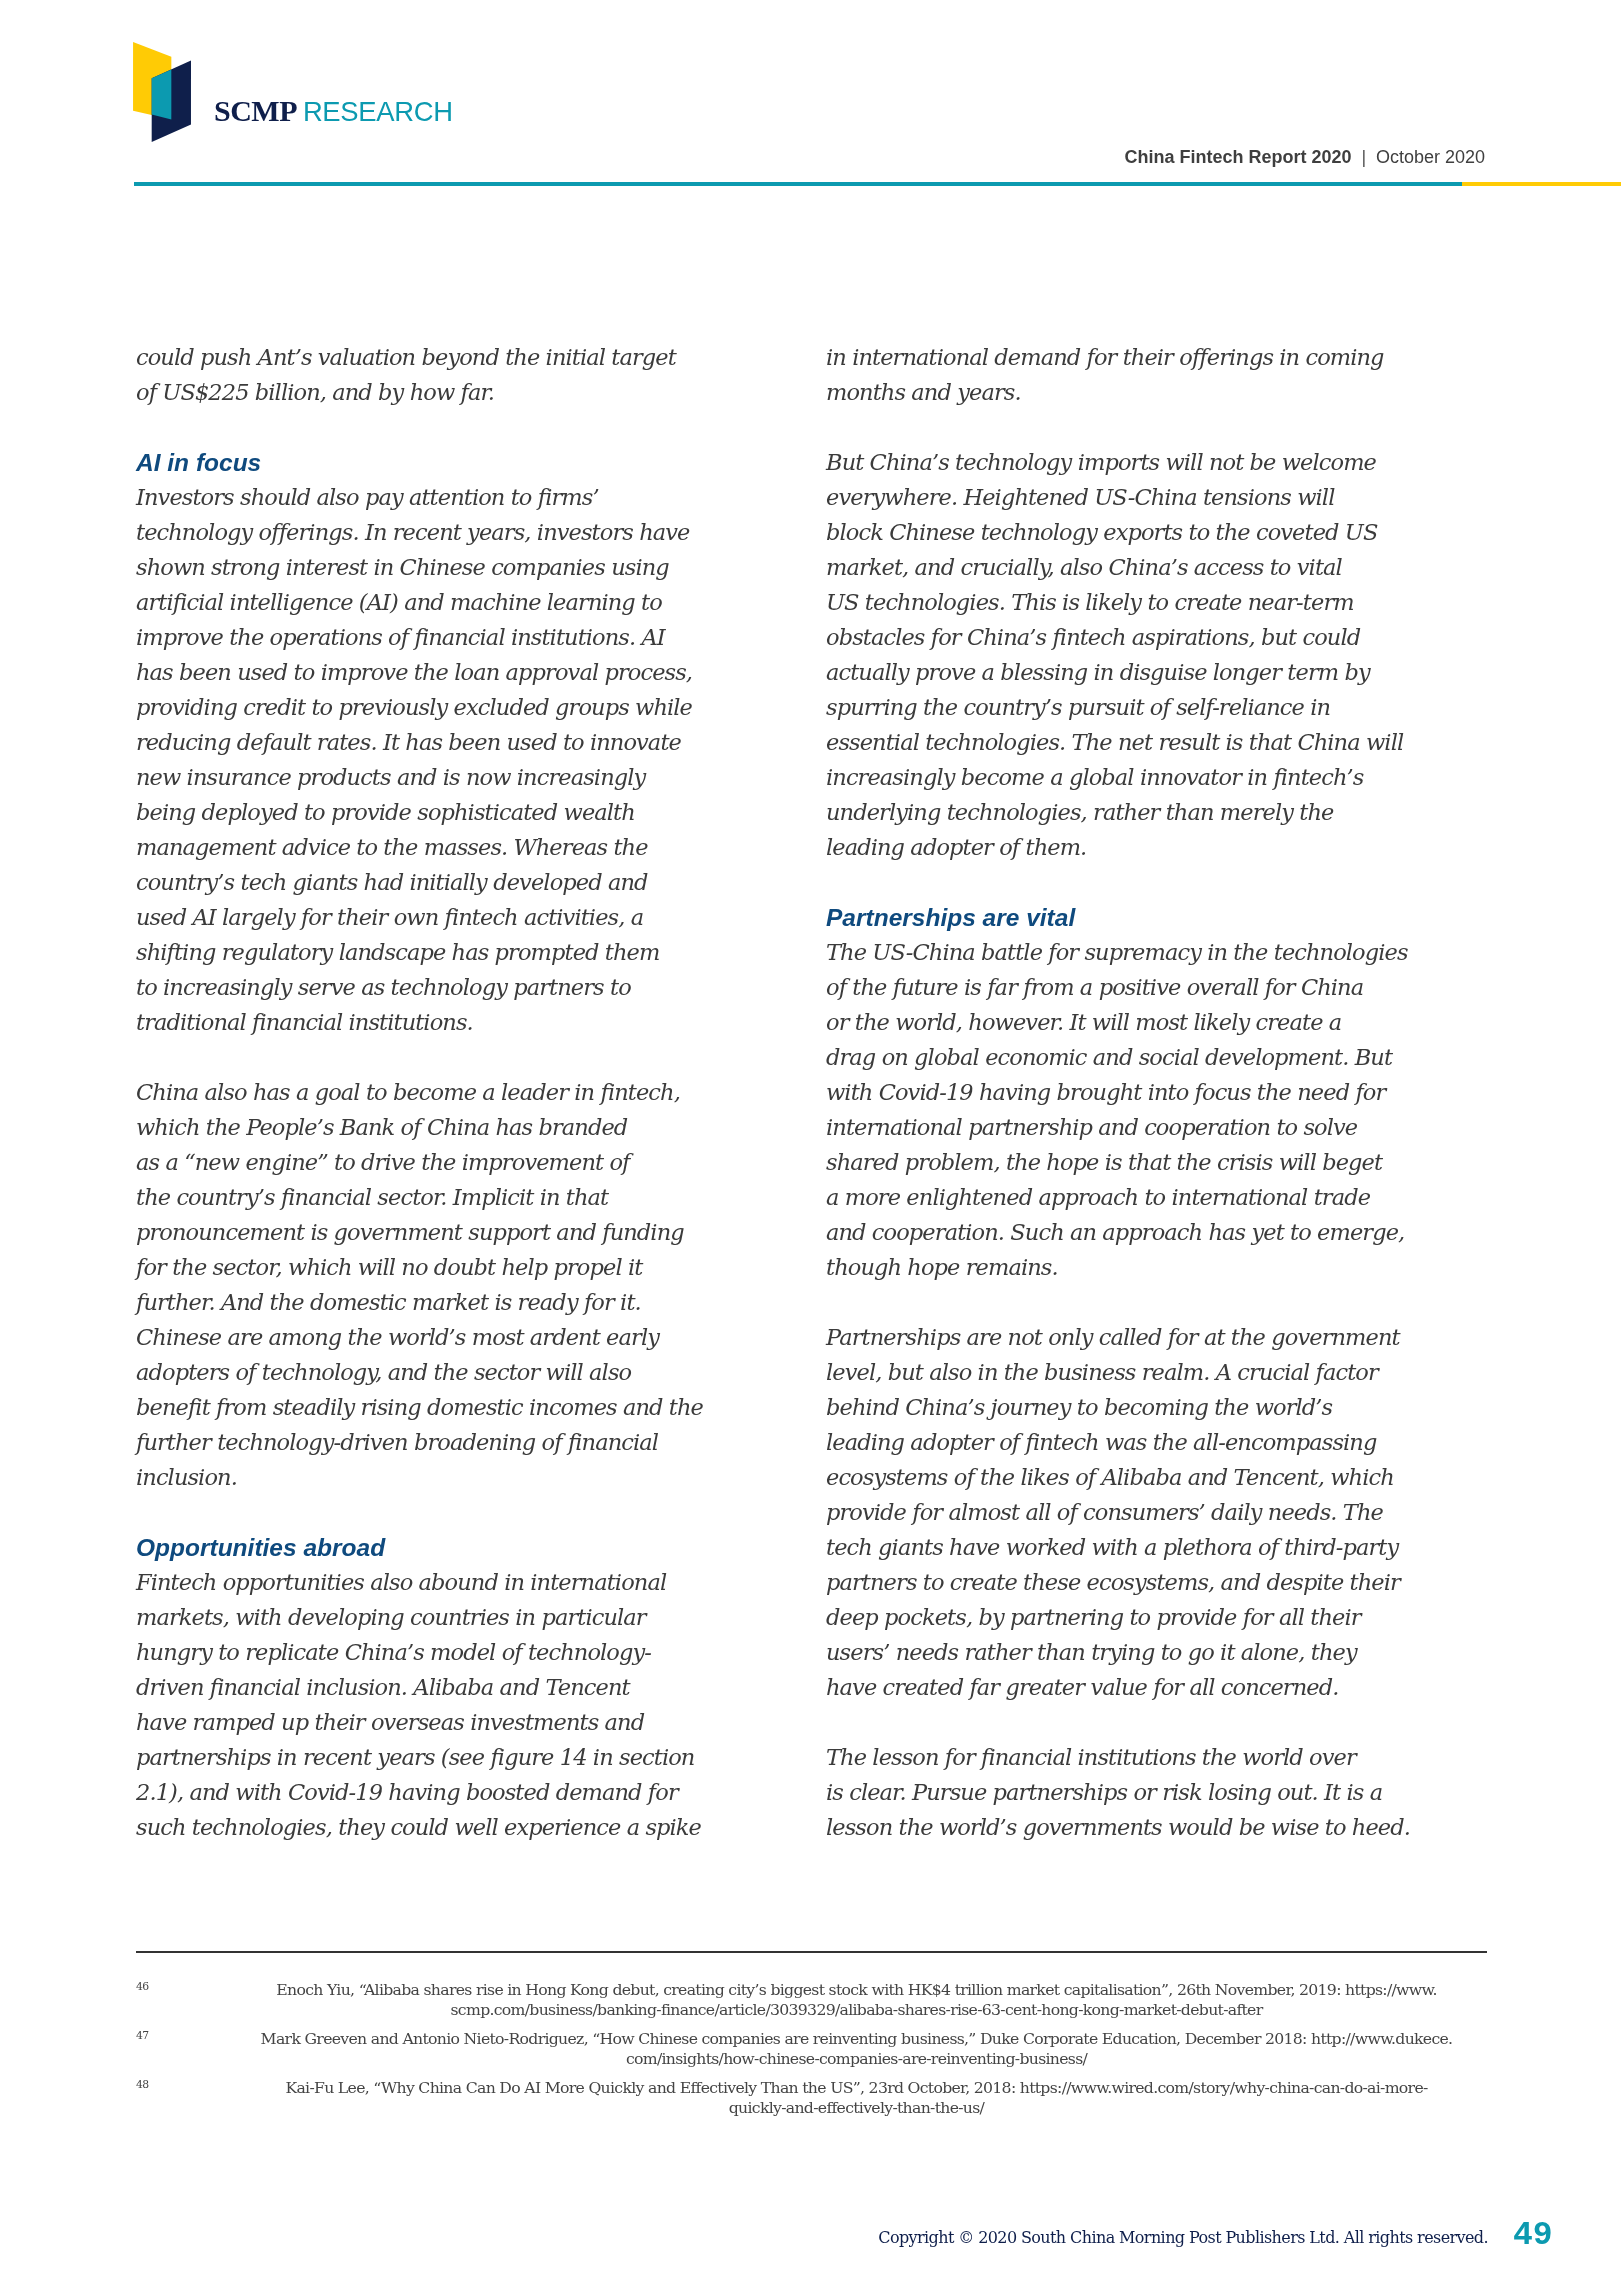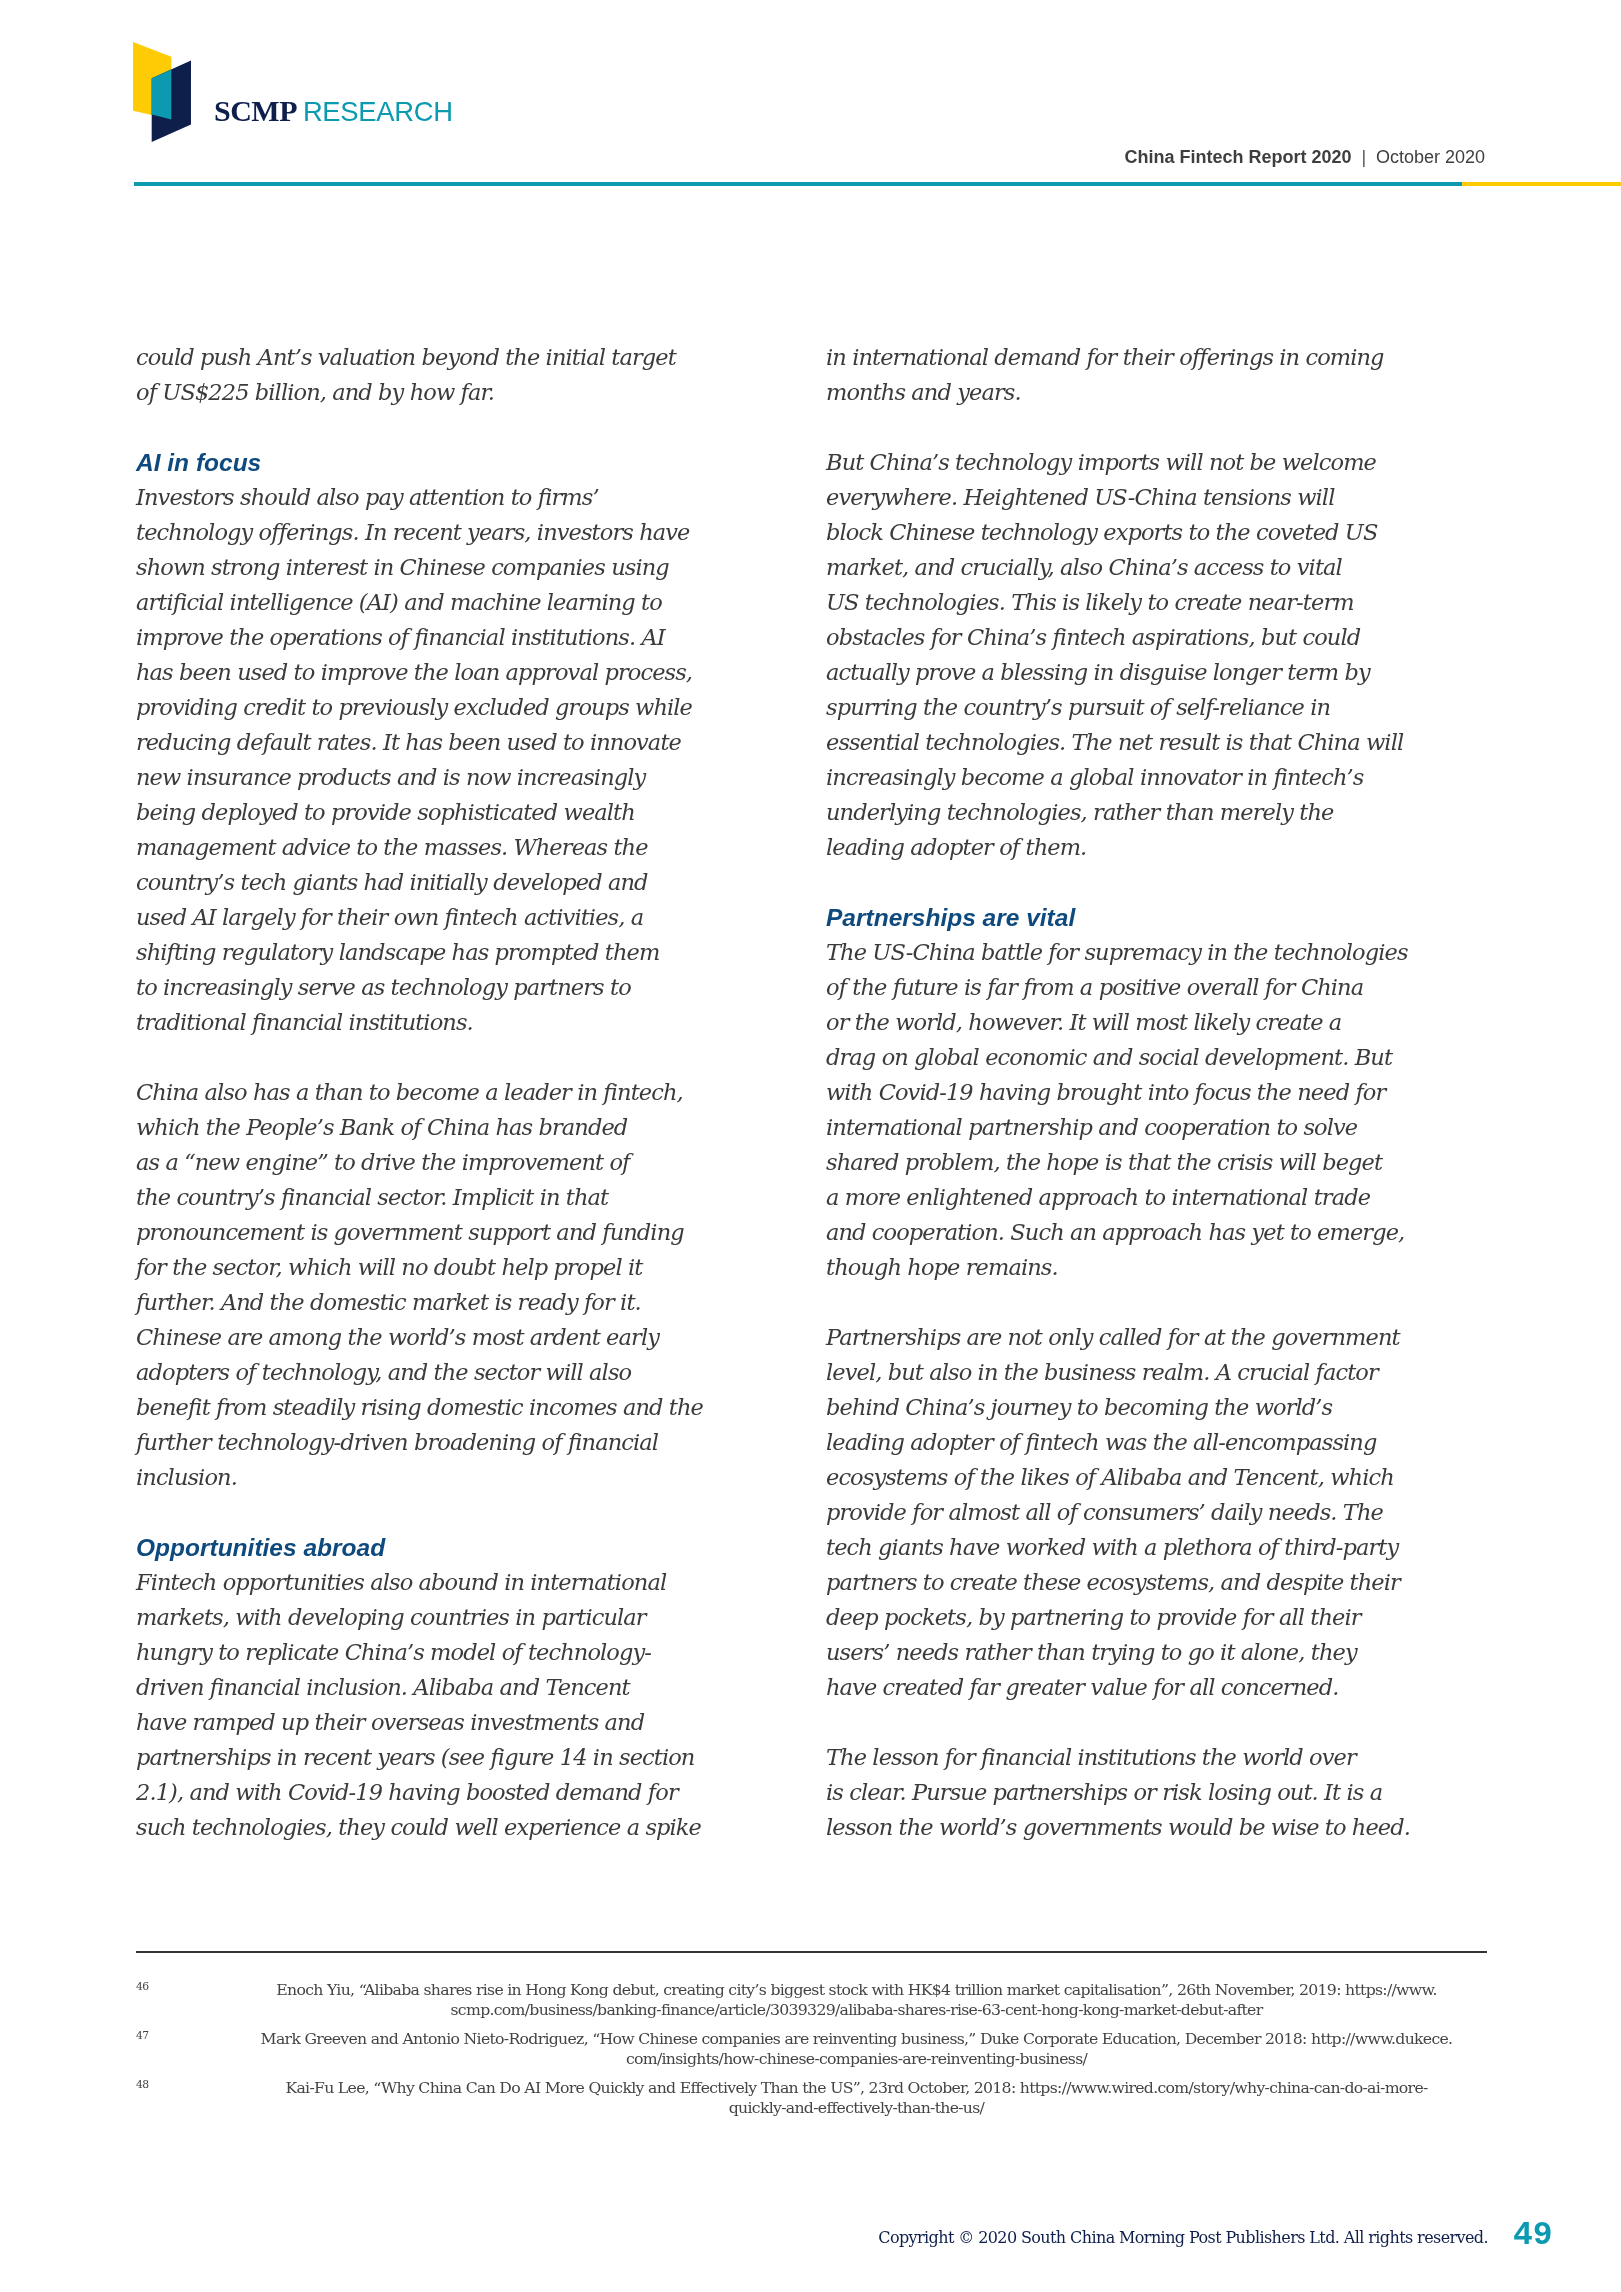--- a/index.html
+++ b/index.html
@@ -64,21 +64,21 @@
       <span class="line">new insurance products and is now increasingly</span>
       <span class="line">being deployed to provide sophisticated wealth</span>
       <span class="line">management advice to the masses. Whereas the</span>
       <span class="line">country’s tech giants had initially developed and</span>
       <span class="line">used AI largely for their own fintech activities, a</span>
       <span class="line">shifting regulatory landscape has prompted them</span>
       <span class="line">to increasingly serve as technology partners to</span>
       <span class="line">traditional financial institutions.</span>
     </p>
   <p>
-      <span class="line">China also has a than to become a leader in fintech,</span>
+      <span class="line">China also has a goal to become a leader in fintech,</span>
       <span class="line">which the People’s Bank of China has branded</span>
       <span class="line">as a “new engine” to drive the improvement of</span>
       <span class="line">the country’s financial sector. Implicit in that</span>
       <span class="line">pronouncement is government support and funding</span>
       <span class="line">for the sector, which will no doubt help propel it</span>
       <span class="line">further. And the domestic market is ready for it.</span>
       <span class="line">Chinese are among the world’s most ardent early</span>
       <span class="line">adopters of technology, and the sector will also</span>
       <span class="line">benefit from steadily rising domestic incomes and the</span>
       <span class="line">further technology-driven broadening of financial</span>

